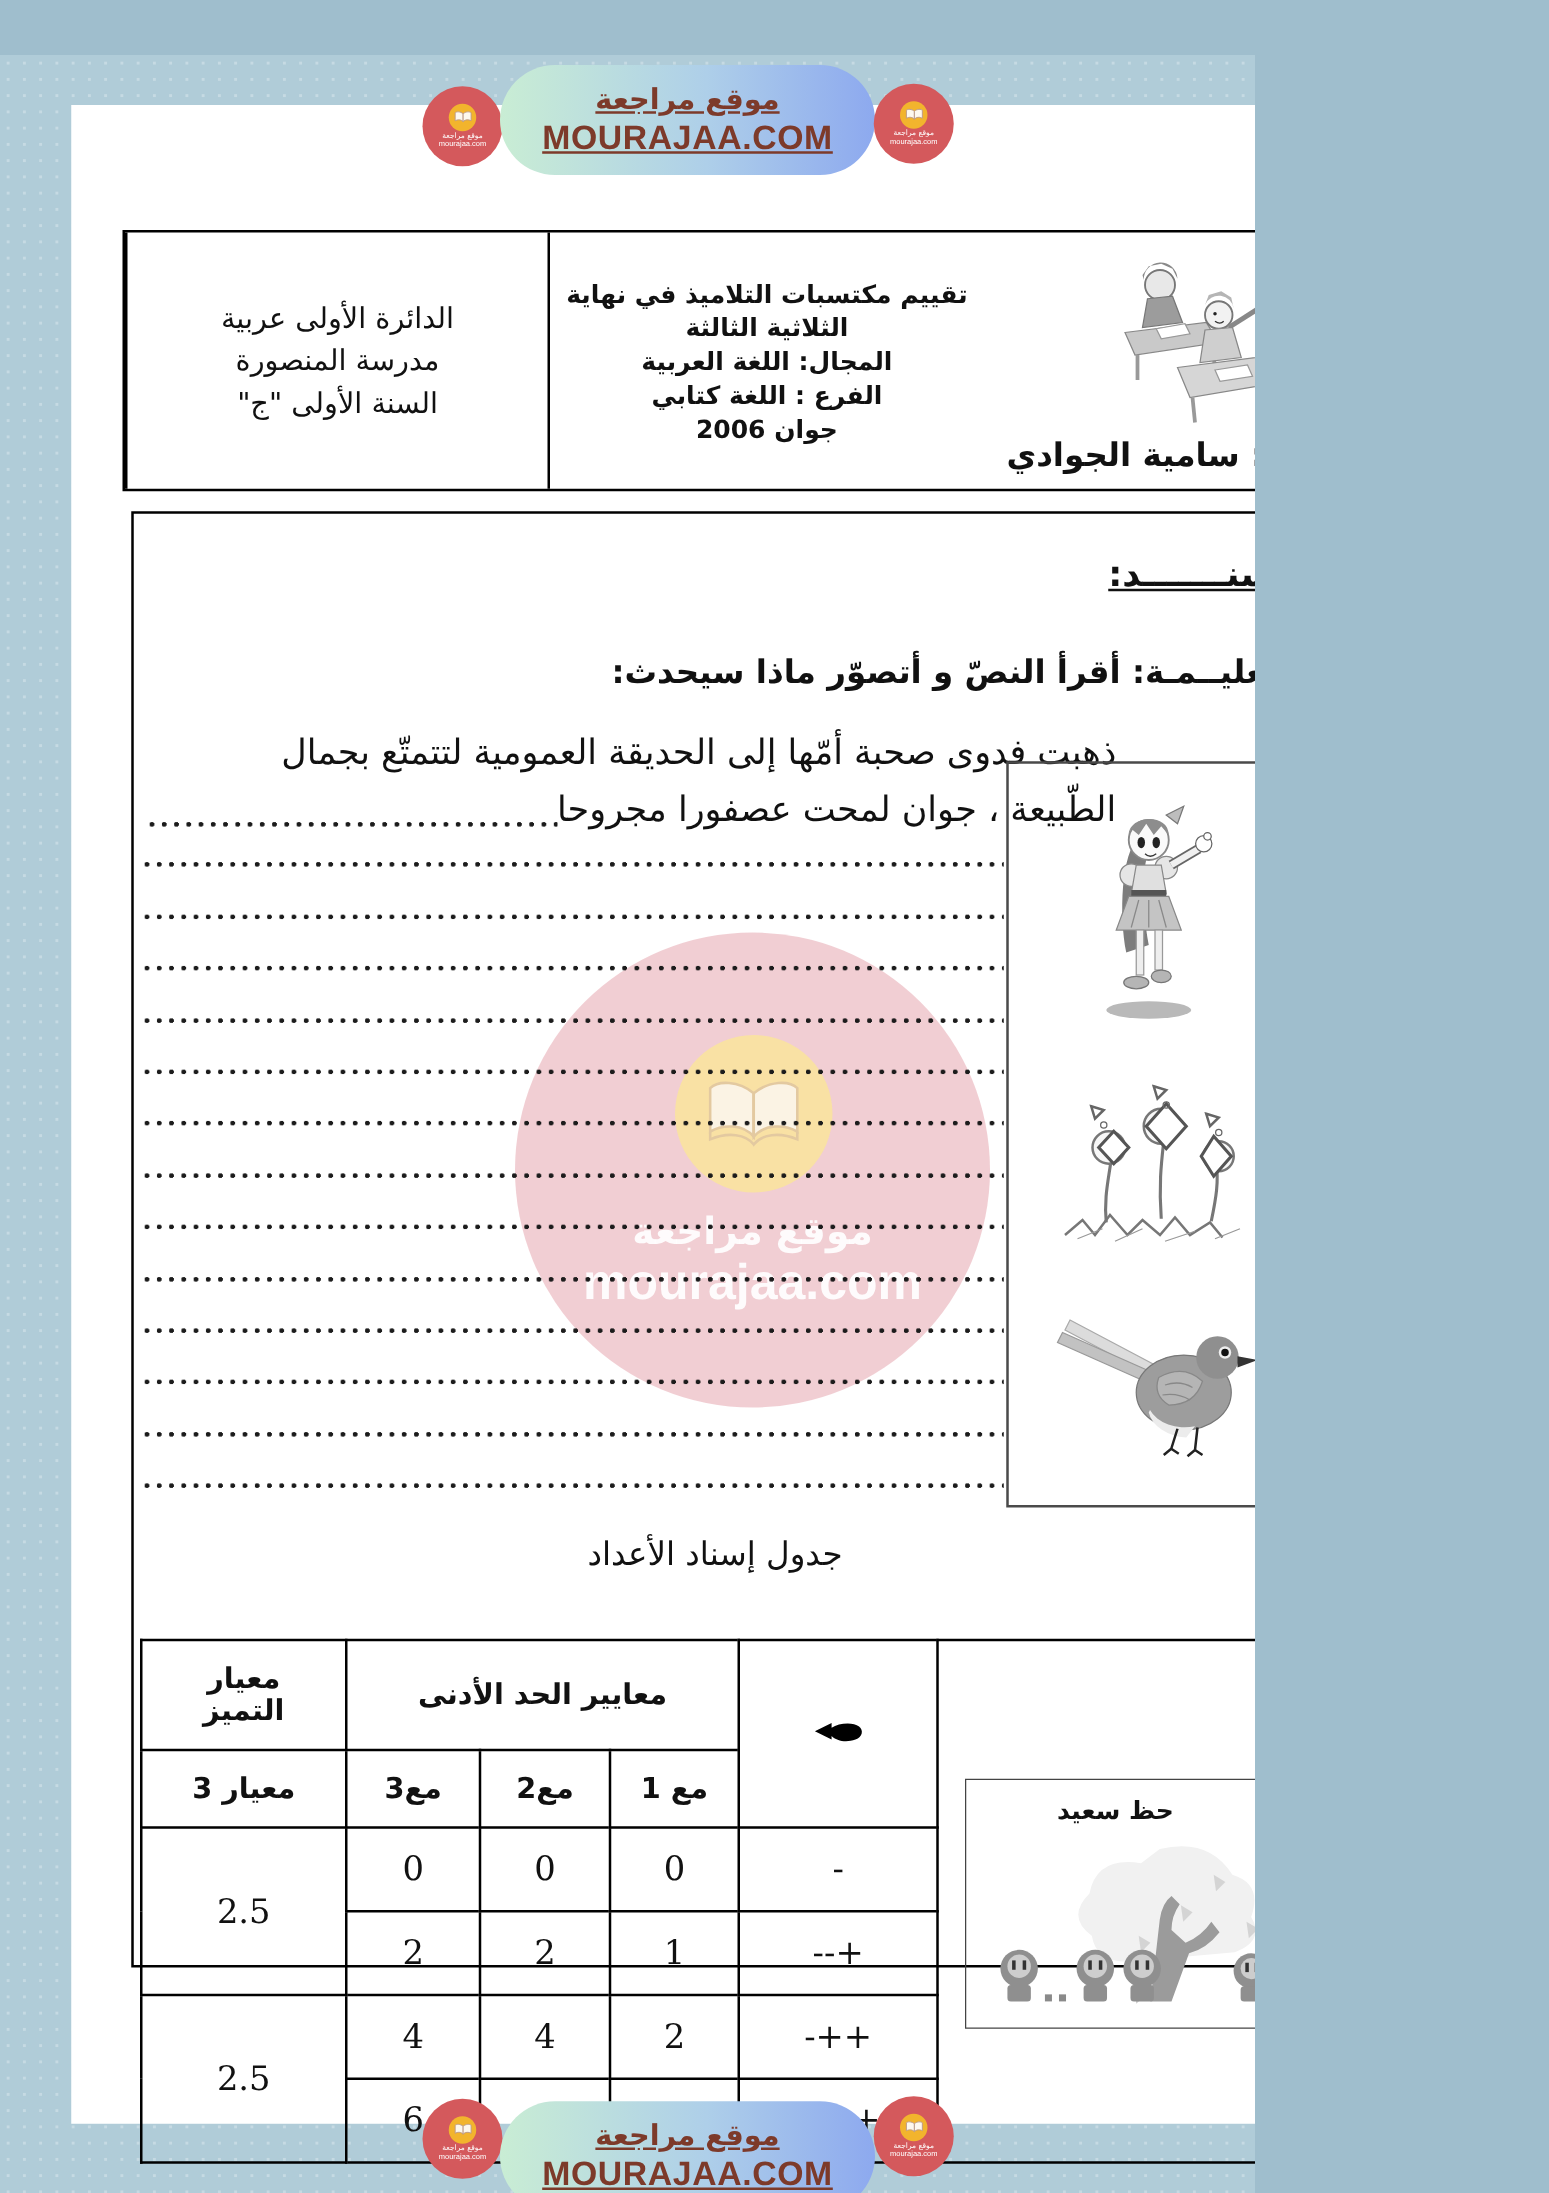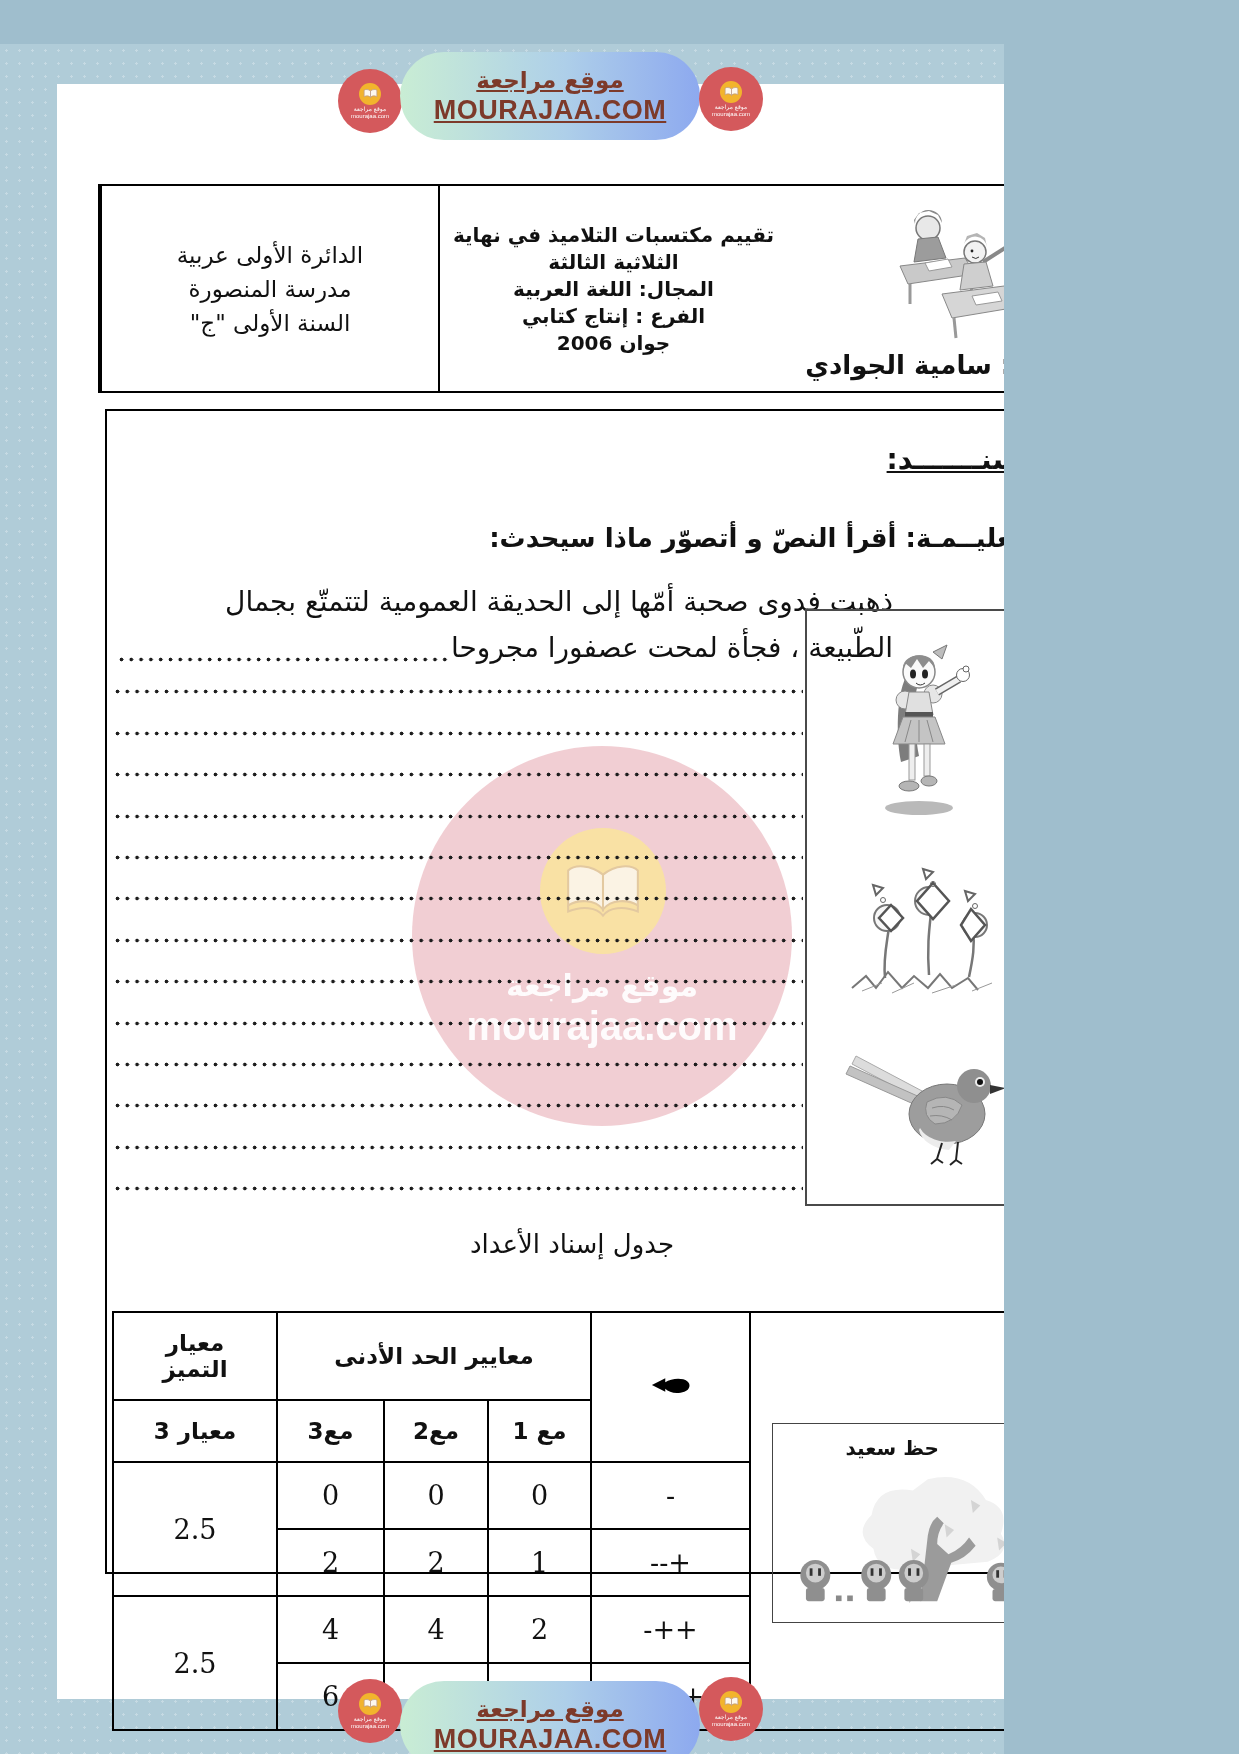--- a/index.html
+++ b/index.html
@@ -121,21 +121,21 @@
   <div class="hdr" dir="rtl">
     <div class="cell c-school">
       <div>الدائرة الأولى عربية</div>
       <div>مدرسة المنصورة</div>
       <div>السنة الأولى "ج"</div>
     </div>
     <div class="cell c-exam">
       <div>تقييم مكتسبات التلاميذ في نهاية</div>
       <div>الثلاثية الثالثة</div>
       <div>المجال: اللغة العربية</div>
-      <div>الفرع : إنتاج كتابي</div>
+      <div>الفرع : اللغة كتابي</div>
       <div>جوان 2006</div>
     </div>
     <div class="cell c-teach">
       <svg width="170" height="140" viewBox="0 0 160 140">
         <path d="M35,18 a13,13 0 0 1 27,-1 l-4,-8 -9,-4 -10,2 -5,7 z" fill="#8a8a8a"></path>
         <circle cx="48" cy="22" r="12" fill="#e8e8e8" stroke="#777" stroke-width="1.5"></circle>
         <path d="M38,33 L58,31 L66,52 L34,56 Z" fill="#9c9c9c" stroke="#777"></path>
         <polygon points="20,60 85,52 95,68 28,78" fill="#c9c9c9" stroke="#888"></polygon>
         <polygon points="45,57 68,53 72,61 49,65" fill="#fff" stroke="#999"></polygon>
         <line x1="30" y1="78" x2="30" y2="98" stroke="#999" stroke-width="3"></line>
@@ -198,21 +198,21 @@
         <span class="lbl">مع</span>
       </div>
     </div>
 
     <div class="sanad">السنـــــــد:</div>
     <div class="instr">التعليــمـة: أقرأ النصّ و أتصوّر ماذا سيحدث:</div>
 
     <div class="story" dir="rtl">
       <div>ذهبت فدوى صحبة أمّها إلى الحديقة العمومية لتتمتّع بجمال</div>
       <div class="l2">
-        <span>الطّبيعة ، فجأة لمحت عصفورا مجروحا</span>
+        <span>الطّبيعة ، جوان لمحت عصفورا مجروحا</span>
         <span class="dots dotfill"></span>
       </div>
     </div>
 
     <div class="dotlines">
         <div class="dotline"></div>
         <div class="dotline"></div>
         <div class="dotline"></div>
         <div class="dotline"></div>
         <div class="dotline"></div>

